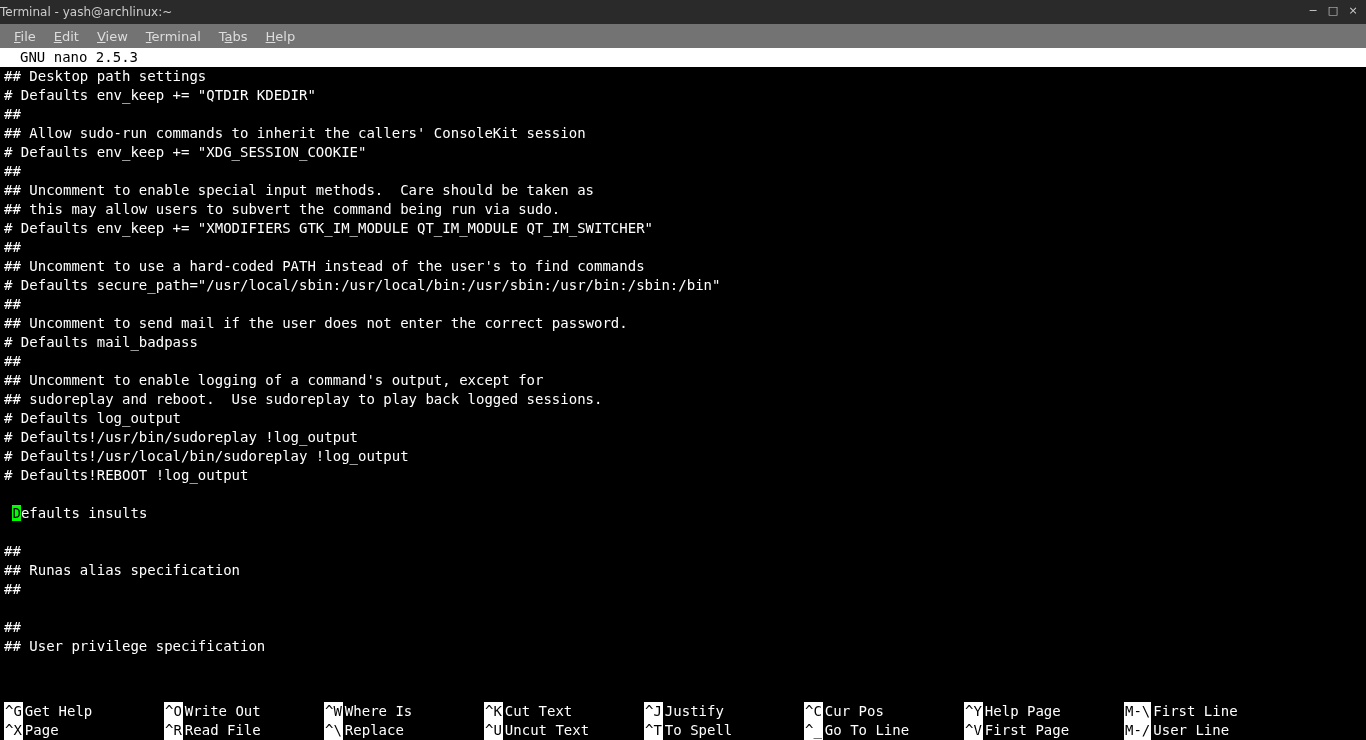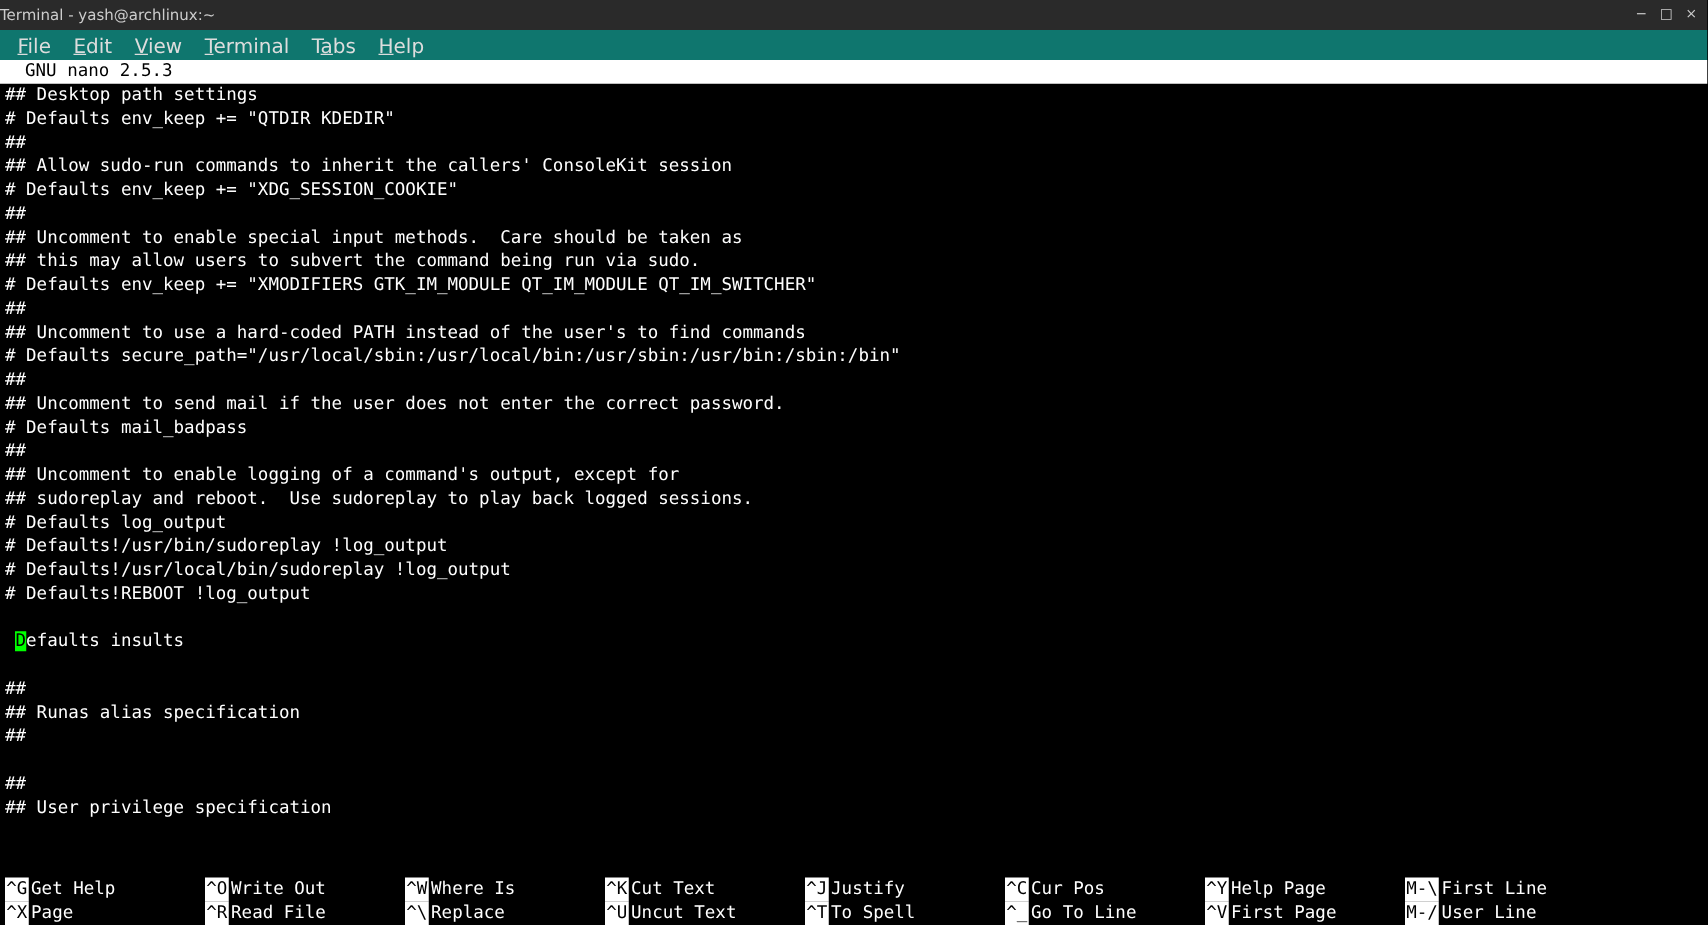--- a/index.html
+++ b/index.html
@@ -3,21 +3,21 @@
 <meta charset="utf-8">
 <style>
   * { margin: 0; padding: 0; box-sizing: border-box; }
   html, body { width: 1366px; height: 740px; overflow: hidden; background: #000; }
   body { font-family: "DejaVu Sans Mono", "Liberation Mono", monospace; font-size: 14px; color: #fff; }
   
   .titlebar { height: 24px; background: #2a2a2a; display: flex; align-items: center; justify-content: flex-start; position: relative; font-family: "DejaVu Sans", sans-serif; font-size: 12px; color: #ccc; }
   .titlebar .controls { position: absolute; right: 6px; top: 3px; display: flex; gap: 6px; }
   .titlebar .controls span { width: 14px; height: 14px; display: flex; align-items: center; justify-content: center; color: #ccc; font-size: 11px; cursor: pointer; }
   
-  .menubar { height: 24px; background: #0f766e; display: flex; align-items: center; padding: 0 6px; gap: 2px; font-family: "DejaVu Sans", sans-serif; font-size: 16px; color: #ddd; }
+  .menubar { height: 24px; background: #737373; display: flex; align-items: center; padding: 0 6px; gap: 2px; font-family: "DejaVu Sans", sans-serif; font-size: 13px; color: #ddd; }
   .menubar .menu-item { padding: 2px 8px; cursor: pointer; }
   .menubar .menu-item .ul { text-decoration: underline; }
   
   .terminal-area { width: 1366px; height: 692px; position: relative; background: #000; line-height: 19px; }
   
   .nano-header { background: #fff; color: #000; height: 19px; display: flex; padding: 0 4px; flex-direction: column; }
   .nano-header .left { flex: 0 0 auto; padding-left: 16px; }
   .nano-header .center { flex: 1; text-align: center; }
   .nano-header .right { flex: 0 0 auto; padding-right: 8px; }
   

